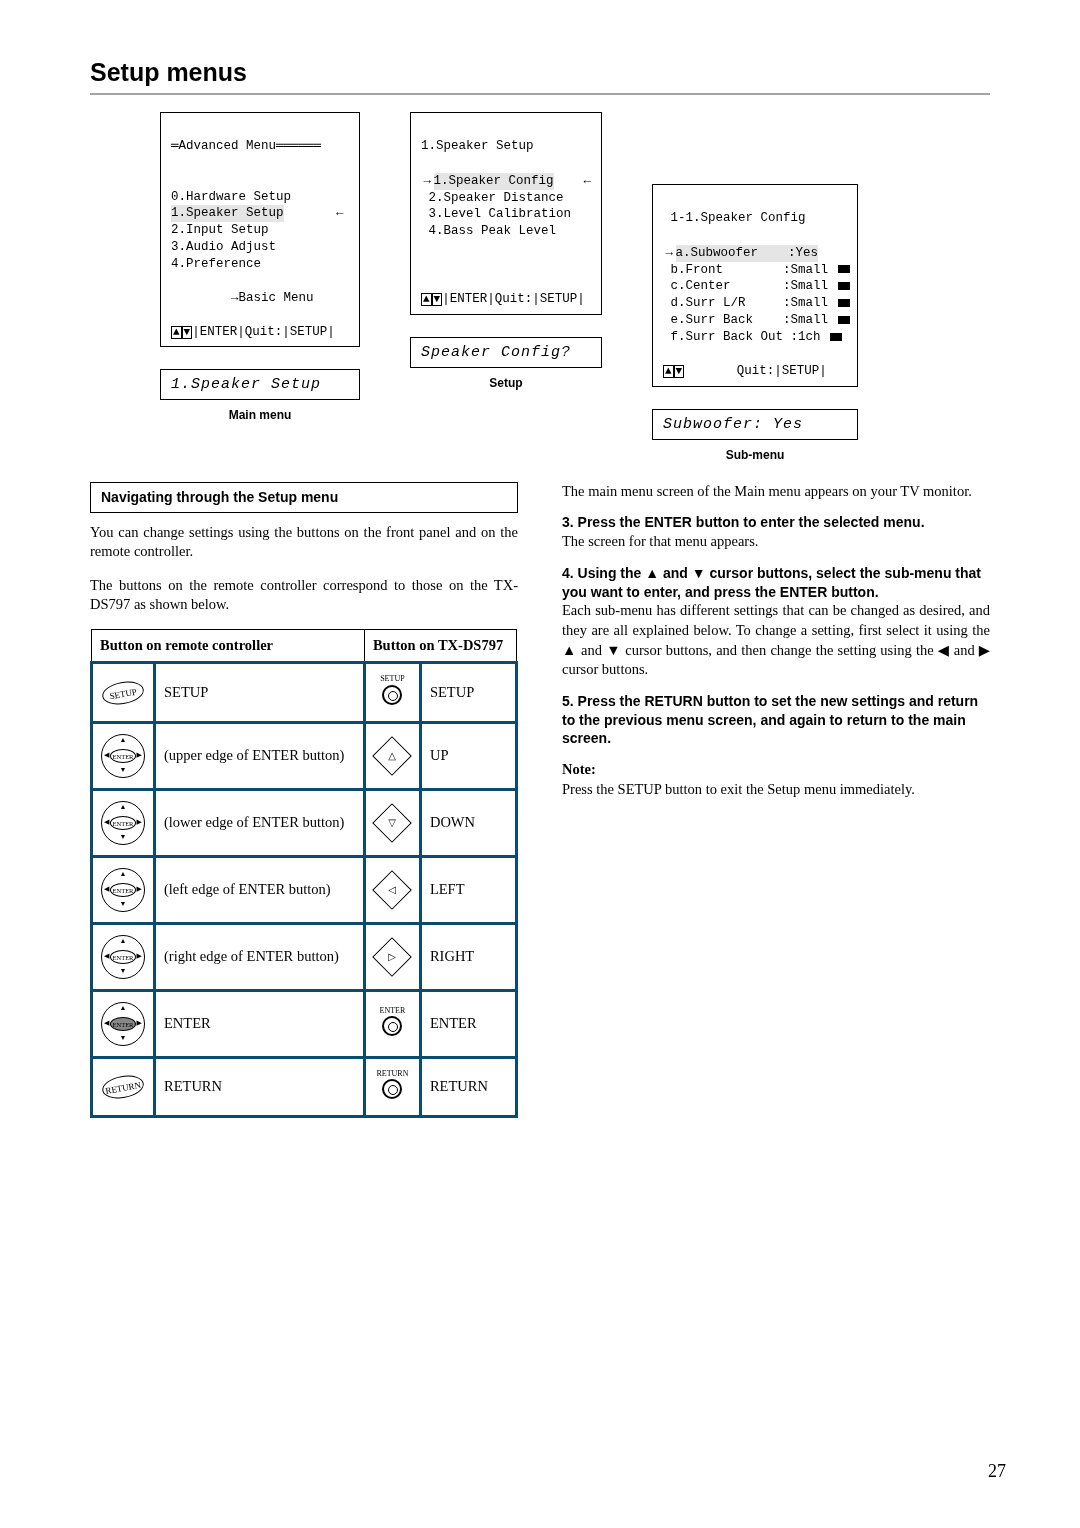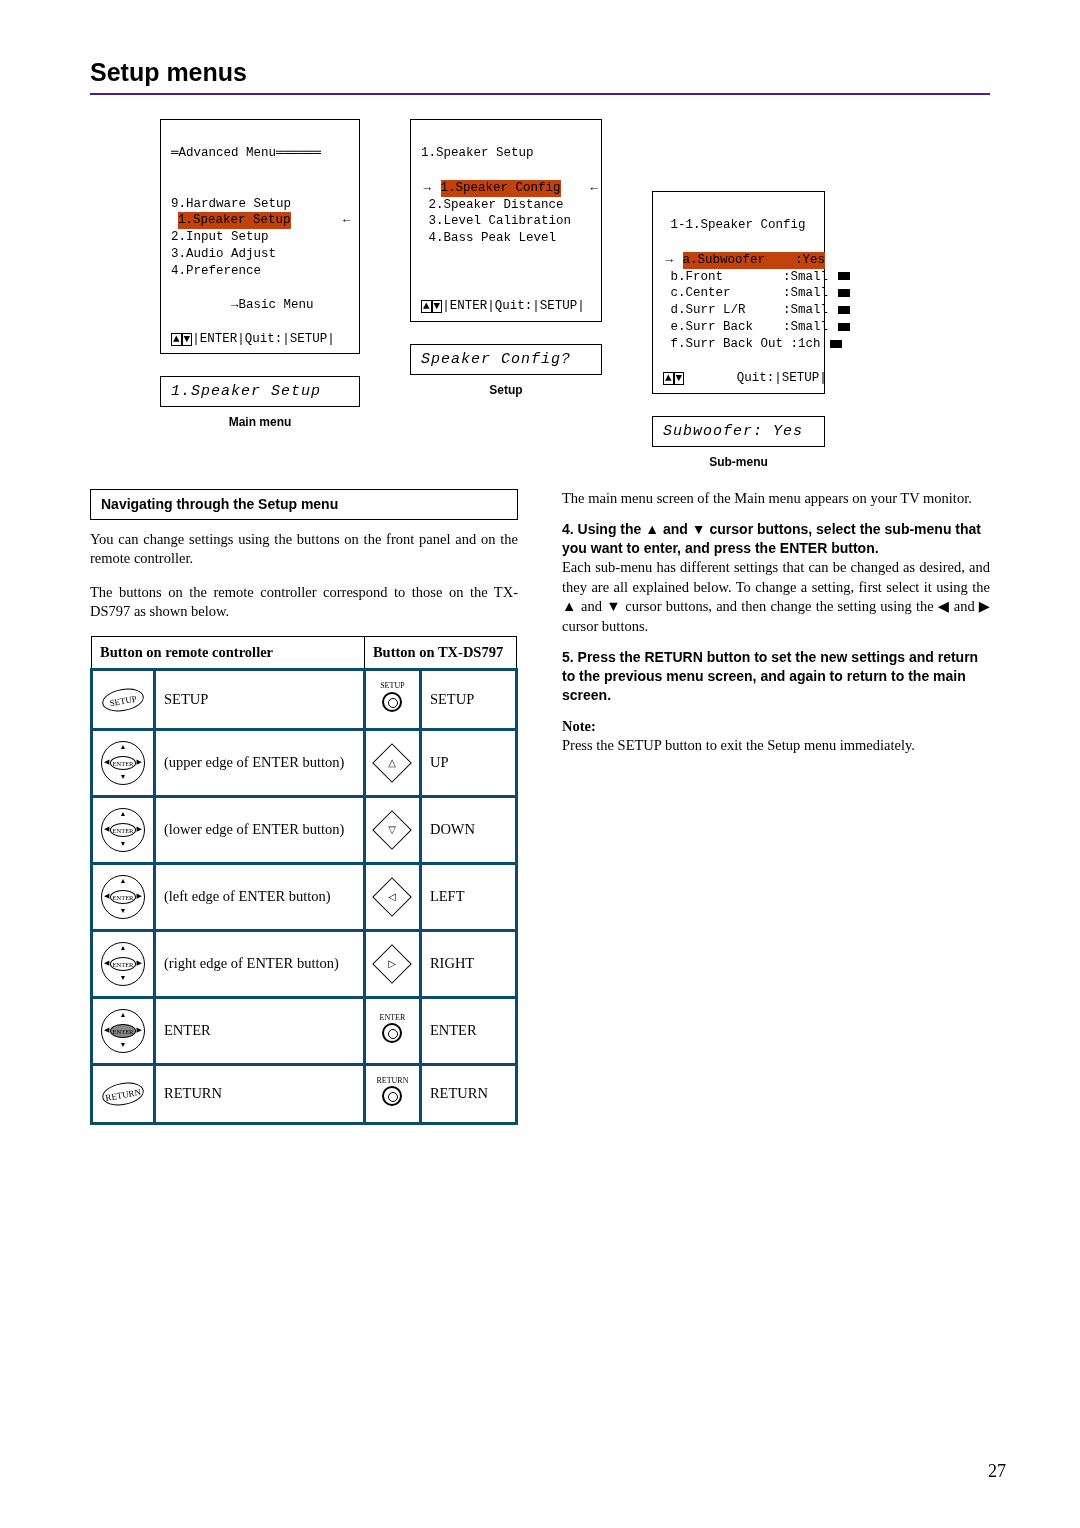--- a/index.html
+++ b/index.html
@@ -9,61 +9,61 @@
     color: #000;
     width: 1080px;
     height: 1528px;
     padding: 58px 90px 40px 90px;
     position: relative;
   }
   .page-title {
     font-family: Arial, Helvetica, sans-serif;
     font-size: 25px;
     font-weight: bold;
-    border-bottom: 2px solid #4c1d95;
+    border-bottom: 2px solid #a3a3a3;
     padding-bottom: 6px;
-    margin-bottom: 24px;
+    margin-bottom: 17px;
   }
   .diagrams {
     display: flex;
     gap: 50px;
     margin-left: 70px;
     margin-bottom: 20px;
     align-items: flex-start;
   }
   .osd-box {
     border: 1px solid #000;
     font-family: "Courier New", monospace;
     font-size: 12.5px;
     line-height: 1.35;
     padding: 8px 10px 6px 10px;
     white-space: pre;
     position: relative;
   }
   .osd-box.narrow { width: 200px; }
   .osd-box.mid { width: 192px; }
-  .osd-box.wide { width: 173px; }
+  .osd-box.wide { width: 206px; }
   .updown { font-size: 11px; border:1px solid #000; padding:0 1px; display:inline-block; line-height:1; }
   .lcd {
     border: 1px solid #000;
     font-family: "Courier New", monospace;
     font-style: italic;
     font-size: 15px;
     padding: 6px 10px;
     margin-top: 22px;
     letter-spacing: 1px;
   }
   .diagram-label {
     font-family: Arial, Helvetica, sans-serif;
     font-size: 12px;
     font-weight: bold;
     text-align: center;
     margin-top: 8px;
   }
-  .hl { background: #c2410c; color:#000; display:inline-block;margin-left:7px; }
+  .hl { background: #e5e5e5; color:#000; display:inline-block; }
   .col-stack { display:flex; flex-direction:column; }
 
   .columns {
     display: flex;
     gap: 44px;
     margin-top: 18px;
   }
   .col { width: 460px; font-size: 14.5px; line-height: 1.35; }
   .nav-head {
     border: 1px solid #000;
@@ -127,21 +127,21 @@
 <body>
 
 <div class="page-title">Setup menus</div>
 
 <div class="diagrams">
 
   <div class="col-stack">
     <div class="osd-box narrow">
 <span>═<span>Advanced Menu</span>══════</span>
 <br>
-<span>9.Hardware Setup</span>
+<span>0.Hardware Setup</span>
 <span class="hl">1.Speaker Setup</span>       ←
 <span>2.Input Setup</span>
 <span>3.Audio Adjust</span>
 <span>4.Preference</span>
 
         <span>→Basic Menu</span>
 
 <span class="updown">▲</span><span class="updown">▼</span>|<span>ENTER|Quit:|SETUP|</span></div>
     <div class="lcd">1.Speaker Setup</div>
     <div class="diagram-label">Main menu</div>
@@ -280,20 +280,24 @@
         <td class="iconcell"><div class="smalllbl">RETURN</div><span class="circle-btn"></span></td>
         <td>RETURN</td>
       </tr>
     </tbody>
       </table>
   </div>
 
   <div class="col">
     <div class="step">
       <div class="step-body">The main menu screen of the Main menu appears on your TV monitor.</div>
+    </div>
+    <div class="step">
+      <div class="step-head">3.  Press the ENTER button to enter the selected menu.</div>
+      <div class="step-body">The screen for that menu appears.</div>
     </div>
     <div class="step">
       <div class="step-head">4.  Using the ▲ and ▼ cursor buttons, select the sub-menu that you want to enter, and press the ENTER button.</div>
       <div class="step-body">Each sub-menu has different settings that can be changed as desired, and they are all explained below. To change a setting, first select it using the ▲ and ▼ cursor buttons, and then change the setting using the ◀ and ▶ cursor buttons.</div>
     </div>
     <div class="step">
       <div class="step-head">5.  Press the RETURN button to set the new settings and return to the previous menu screen, and again to return to the main screen.</div>
     </div>
     <div class="note-head">Note:</div>
     <div class="step-body">Press the SETUP button to exit the Setup menu immediately.</div>

